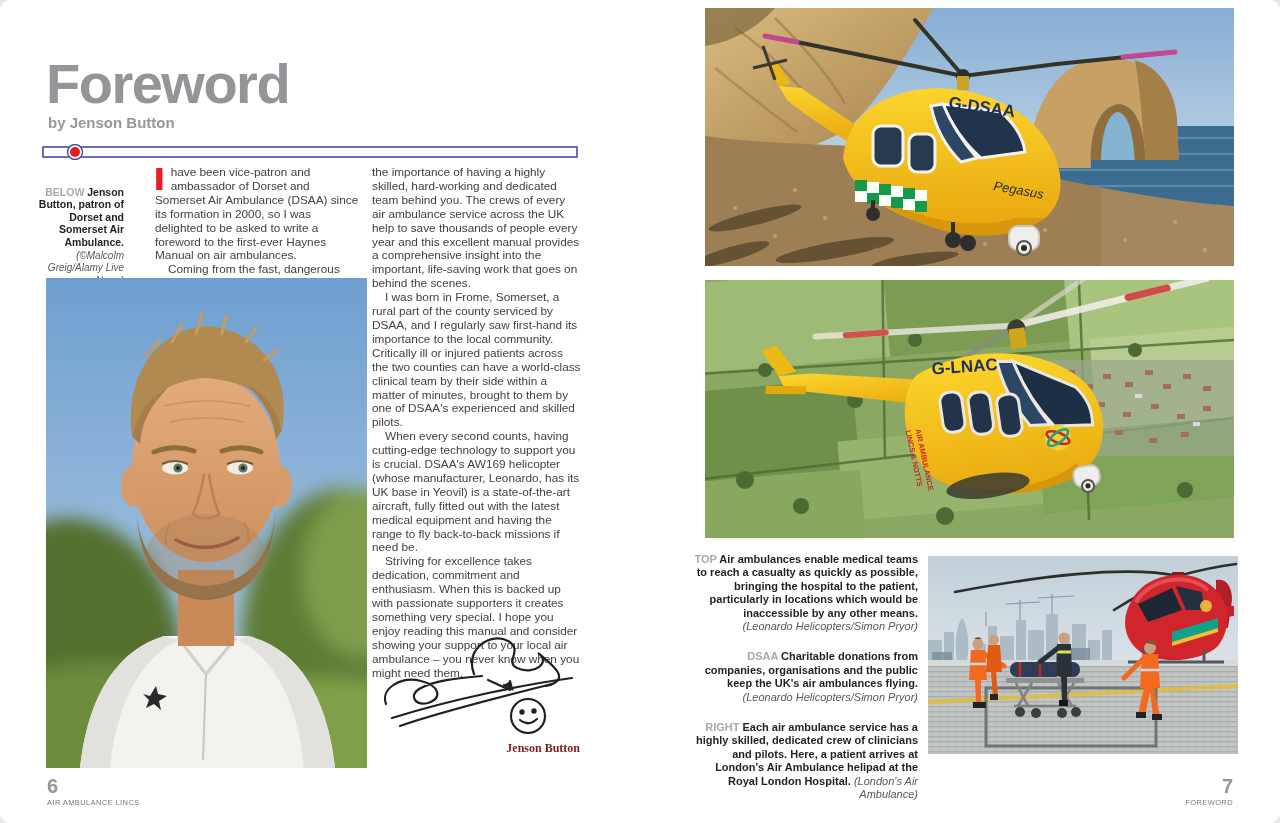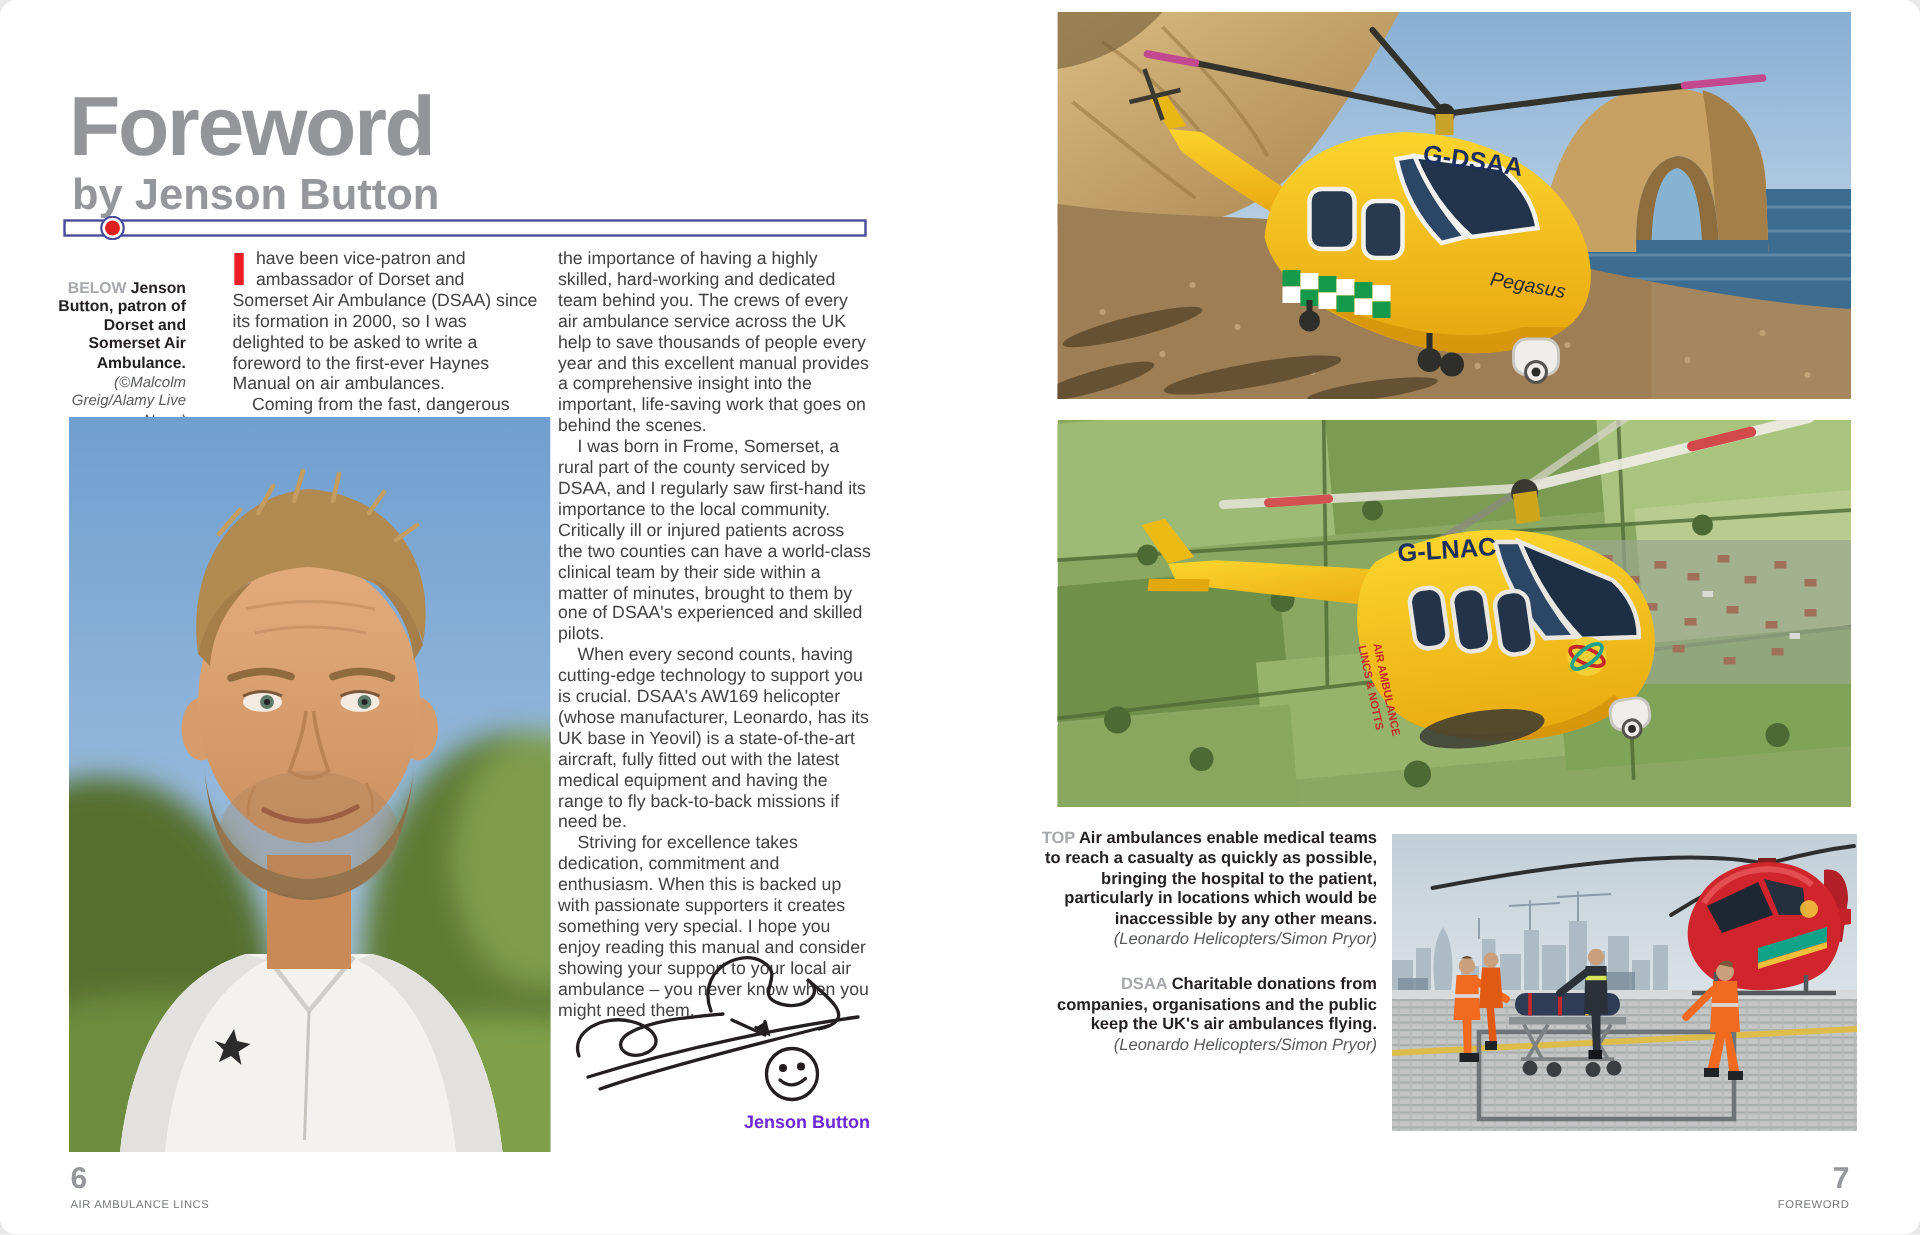--- a/index.html
+++ b/index.html
@@ -2,37 +2,37 @@
 <html><head>
 <meta charset="utf-8">
 <style>
   html,body{margin:0;padding:0;background:#e9e9e9;}
   *{box-sizing:border-box;}
   .spread{position:relative;width:1280px;height:823px;background:#ffffff;margin:0 auto;
           font-family:"Liberation Sans",sans-serif;overflow:hidden;border-radius:11px;}
   
   .title{position:absolute;left:46px;top:56px;font-size:56px;font-weight:bold;
          color:#939598;letter-spacing:-1.5px;line-height:1;}
-  .subtitle{position:absolute;left:48px;top:114px;font-size:29px;font-weight:bold;color:#95979b;}
+  .subtitle{position:absolute;left:48px;top:114px;font-size:15px;font-weight:bold;color:#95979b;}
   .timeline{position:absolute;left:42px;top:144px;}
   .cap-left{position:absolute;left:28px;top:186px;width:96px;text-align:right;
             font-size:10.5px;line-height:12.4px;font-weight:bold;color:#231f20;}
   .cap-left .lbl{color:#a7a9ac;}
   .cap-left i{display:block;margin-top:2px;font-weight:normal;font-style:italic;color:#58595b;font-size:10px;}
   .bodycol{position:absolute;top:166px;font-size:11.8px;line-height:13.9px;color:#414042;text-align:left;}
   .col1{left:155px;width:207px;}
   .col2{left:372px;width:209px;}
   .bodycol p{margin:0;}
   .bodycol p.ind{text-indent:13px;}
   .dropcap{float:left;color:#ec1c24;font-weight:bold;font-size:31px;line-height:26px;
            margin:1px 7px 0 0;transform:scaleX(1.4);}
   .portrait{position:absolute;left:46px;top:278px;width:321px;height:490px;}
   .signature{position:absolute;left:376px;top:628px;}
   .signame{position:absolute;left:372px;top:741px;width:208px;text-align:right;
-           font-size:12px;font-weight:bold;color:#6d28d9;}
+           font-size:12px;font-weight:bold;color:#7f1d1d;font-family:Liberation Serif, serif;}
   .footer{position:absolute;color:#95979b;}
   .foot-left{left:47px;top:776px;text-align:left;}
   .foot-right{left:1033px;top:776px;width:200px;text-align:right;}
   .foot-num{font-size:20px;font-weight:bold;color:#95979b;line-height:20px;}
   .foot-lbl{font-size:7.5px;letter-spacing:.4px;color:#77787b;margin-top:2px;}
   
   .photo{position:absolute;}
   .p-top{left:705px;top:8px;}
   .p-mid{left:705px;top:280px;}
   .p-bot{left:928px;top:556px;}
@@ -396,20 +396,25 @@
     <p class="cap">
       <span class="lbl">TOP</span>
       <span>Air ambulances enable medical teams to reach a casualty as quickly as possible, bringing the hospital to the patient, particularly in locations which would be inaccessible by any other means.</span>
       <i>(Leonardo Helicopters/Simon Pryor)</i>
     </p>
     <p class="cap">
       <span class="lbl">DSAA</span>
       <span>Charitable donations from companies, organisations and the public keep the UK's air ambulances flying.</span>
       <i>(Leonardo Helicopters/Simon Pryor)</i>
     </p>
+    <p class="cap">
+      <span class="lbl">RIGHT</span>
+      <span>Each air ambulance service has a highly skilled, dedicated crew of clinicians and pilots. Here, a patient arrives at London's Air Ambulance helipad at the Royal London Hospital.</span>
+      <i>(London's Air Ambulance)</i>
+    </p>
   </div>
 
   <svg class="photo p-bot" width="310" height="198" viewBox="0 0 310 198">
     <defs>
       <linearGradient id="skyL" x1="0" y1="0" x2="0" y2="1">
         <stop offset="0" stop-color="#c2cfd8"></stop>
           <stop offset="1" stop-color="#eef2f4"></stop>
       </linearGradient>
       <pattern id="deck" width="8" height="5" patternUnits="userSpaceOnUse">
         <rect width="8" height="5" fill="#c3c6c4"></rect>

